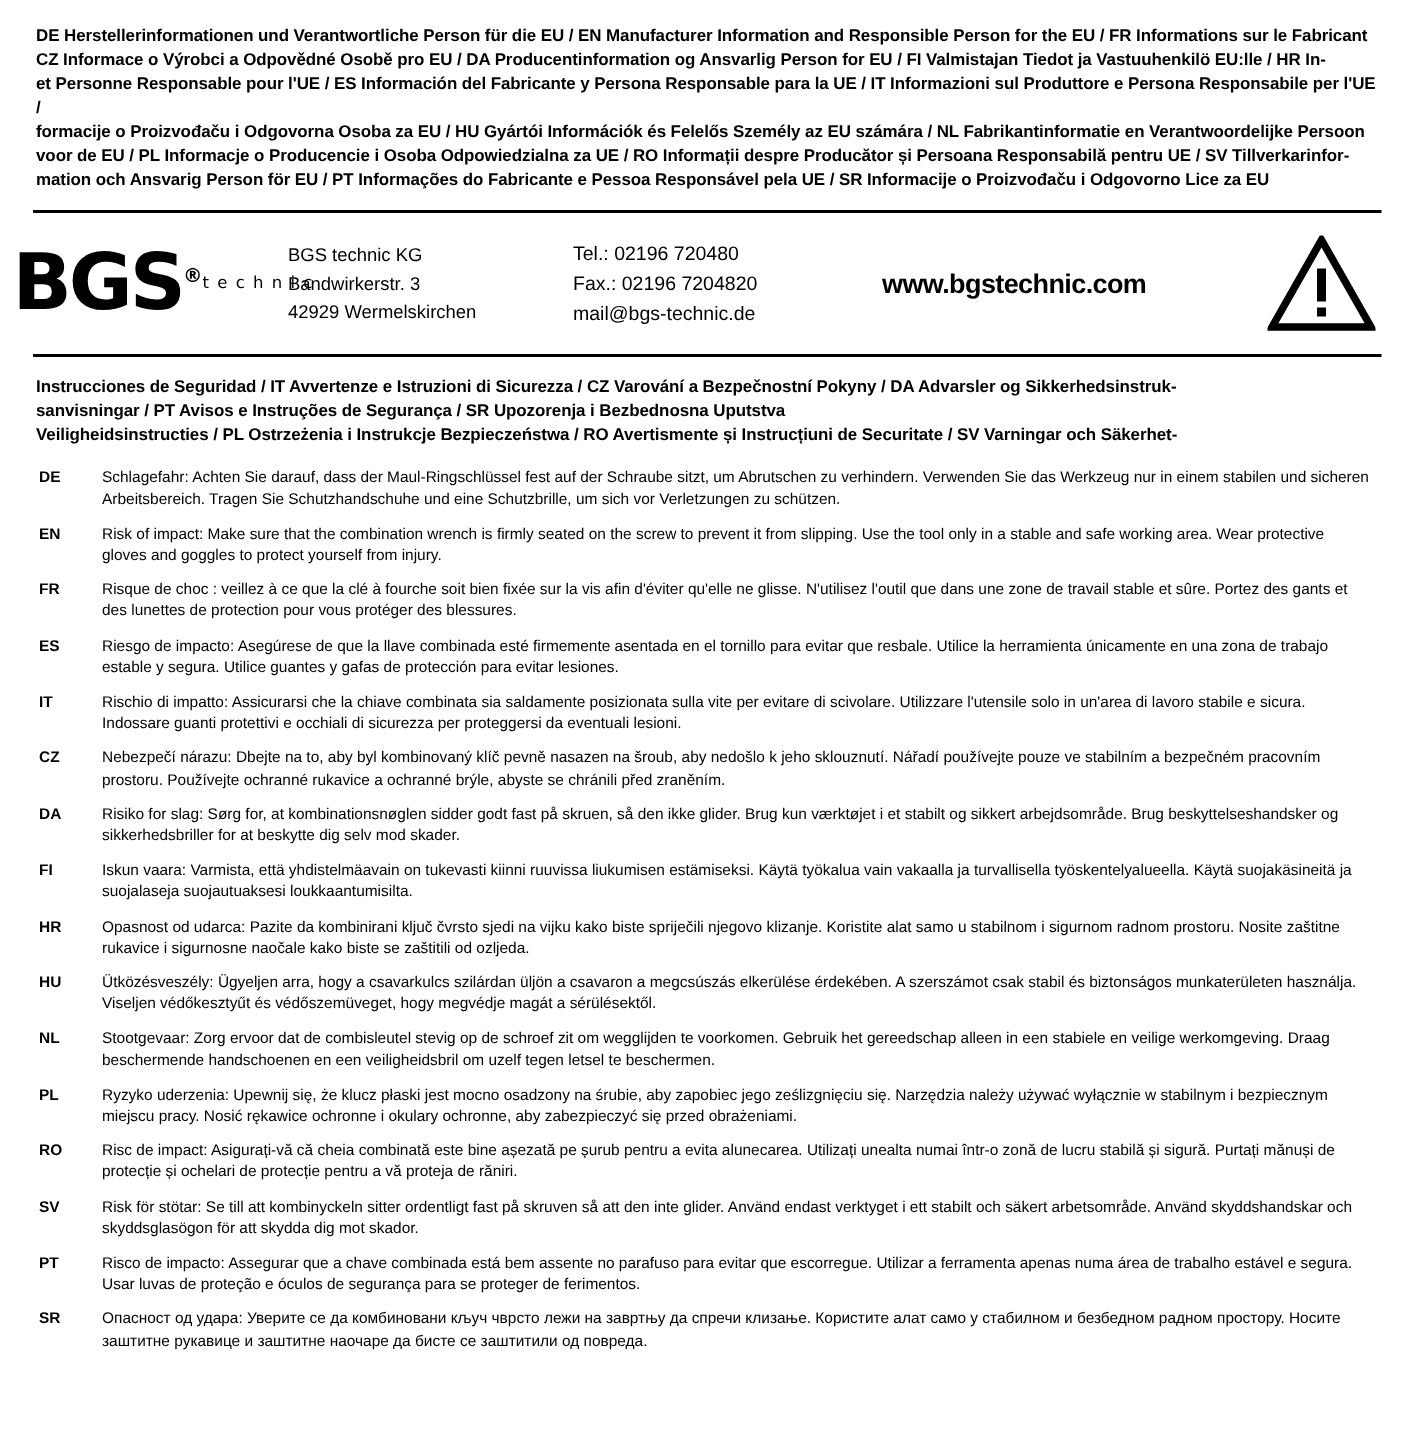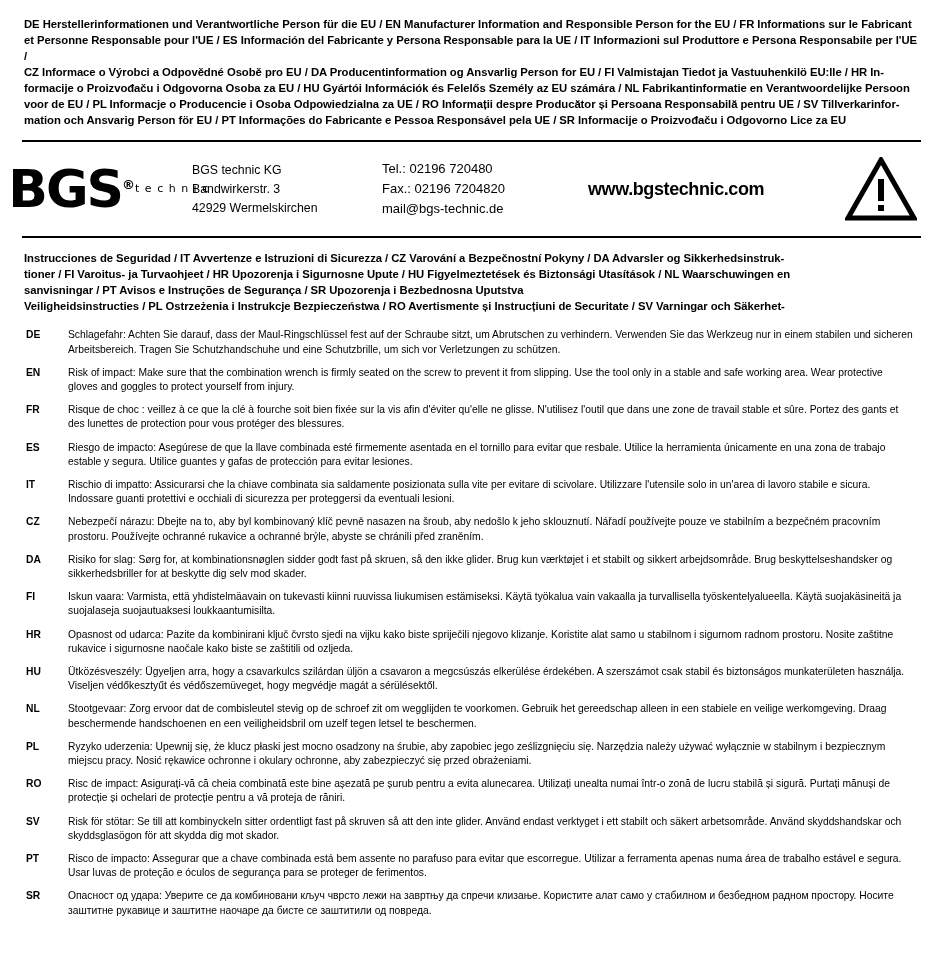--- a/index.html
+++ b/index.html
@@ -138,22 +138,22 @@
     padding-right: 4px;
   }
 </style>
 </head>
 <body>
 
 <div class="page">
 
   <div class="top-langs">
     <div>DE Herstellerinformationen und Verantwortliche Person für die EU  /  EN Manufacturer Information and Responsible Person for the EU  /  FR Informations sur le Fabricant</div>
+    <div>CZ Informace o Výrobci a Odpovědné Osobě pro EU  /  DA Producentinformation og Ansvarlig Person for EU  /  FI Valmistajan Tiedot ja Vastuuhenkilö EU:lle  /  HR In-</div>
     <div>et Personne Responsable pour l'UE  /  ES Información del Fabricante y Persona Responsable para la UE  /  IT Informazioni sul Produttore e Persona Responsabile per l'UE  /</div>
-    <div>CZ Informace o Výrobci a Odpovědné Osobě pro EU  /  DA Producentinformation og Ansvarlig Person for EU  /  FI Valmistajan Tiedot ja Vastuuhenkilö EU:lle  /  HR In-</div>
     <div>formacije o Proizvođaču i Odgovorna Osoba za EU  /  HU Gyártói Információk és Felelős Személy az EU számára  /  NL Fabrikantinformatie en Verantwoordelijke Persoon</div>
     <div>voor de EU  /  PL Informacje o Producencie i Osoba Odpowiedzialna za UE  /  RO Informații despre Producător și Persoana Responsabilă pentru UE  /  SV Tillverkarinfor-</div>
     <div>mation och Ansvarig Person för EU  /  PT Informações do Fabricante e Pessoa Responsável pela UE  /  SR Informacije o Proizvođaču i Odgovorno Lice za EU</div>
   </div>
 
   <div class="band">
 
     <div class="logo-wrap">
       <div class="logo-bgs"><span>BGS</span><span class="reg">®</span></div>
       <div class="logo-tech">technic</div>
@@ -178,21 +178,20 @@
         <polygon points="36,3 69,61 3,61" fill="none" stroke="#000" stroke-width="5" stroke-linejoin="miter"></polygon>
         <rect x="33" y="22" width="6" height="22" fill="#000"></rect>
         <rect x="33" y="48" width="6" height="6" fill="#000"></rect>
       </svg>
     </div>
 
   </div>
 
   <div class="section-heading">
     <div>Instrucciones de Seguridad  /  IT Avvertenze e Istruzioni di Sicurezza  /  CZ Varování a Bezpečnostní Pokyny  /  DA Advarsler og Sikkerhedsinstruk-</div>
-    <div>tioner  /  FI Varoitus- ja Turvaohjeet  /  HR Upozorenja i Sigurnosne Upute  /  HU Figyelmeztetések és Biztonsági Utasítások  /  NL Waarschuwingen en</div>
     <div>sanvisningar  /  PT Avisos e Instruções de Segurança  /  SR Upozorenja i Bezbednosna Uputstva</div>
     <div>Veiligheidsinstructies  /  PL Ostrzeżenia i Instrukcje Bezpieczeństwa  /  RO Avertismente și Instrucțiuni de Securitate  /  SV Varningar och Säkerhet-</div>
   </div>
 
   <div class="rows">
 
     <div class="row">
       <div class="code">DE</div>
       <div class="text">Schlagefahr: Achten Sie darauf, dass der Maul-Ringschlüssel fest auf der Schraube sitzt, um Abrutschen zu verhindern. Verwenden Sie das Werkzeug nur in einem stabilen und sicheren Arbeitsbereich. Tragen Sie Schutzhandschuhe und eine Schutzbrille, um sich vor Verletzungen zu schützen.</div>
     </div>

